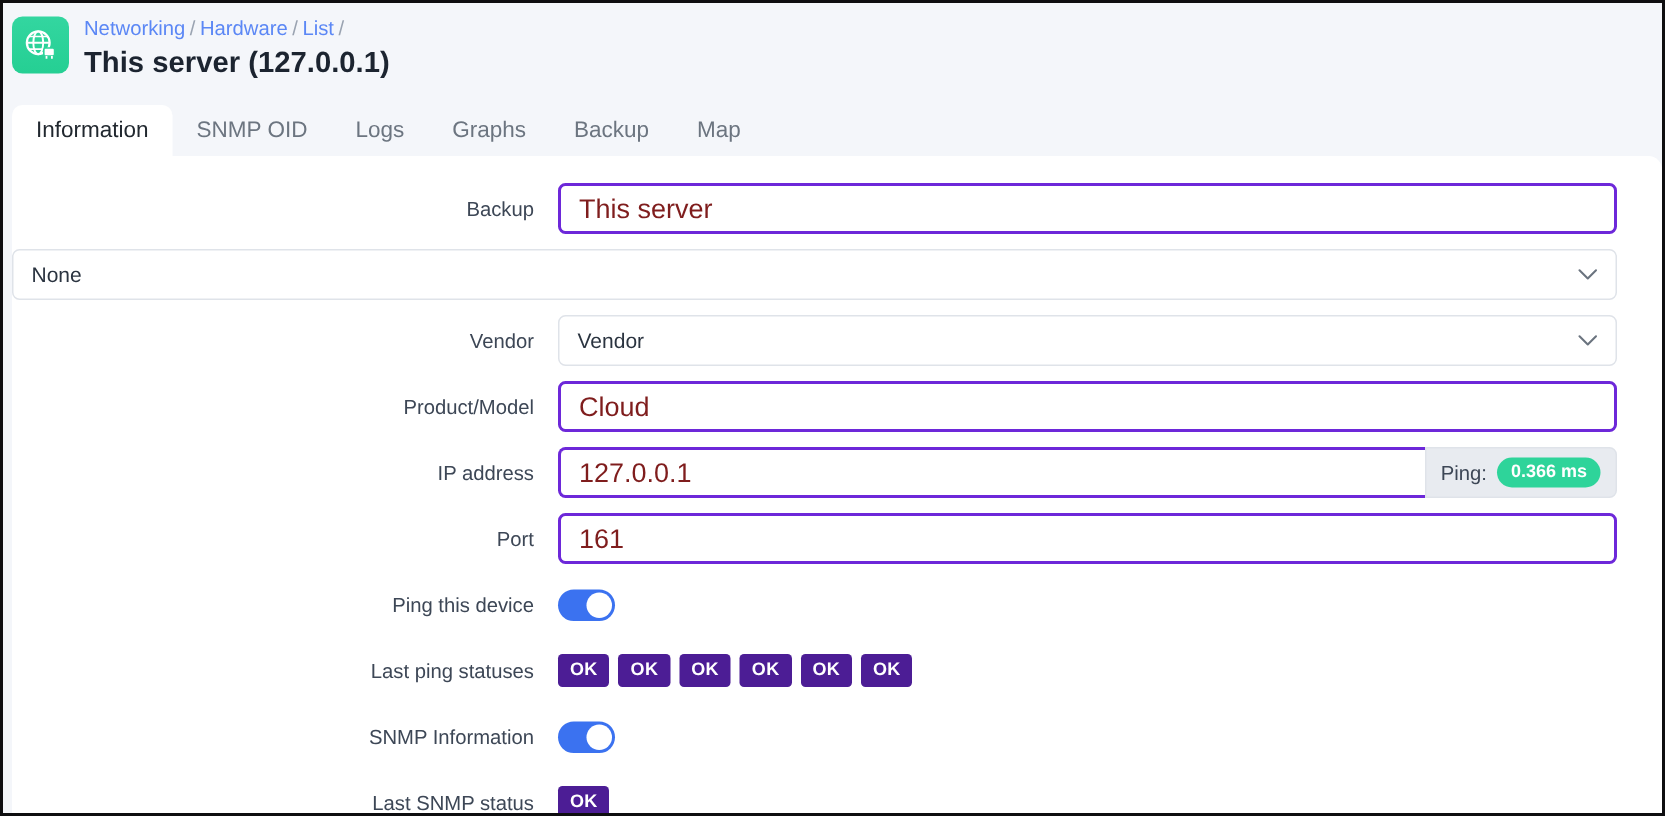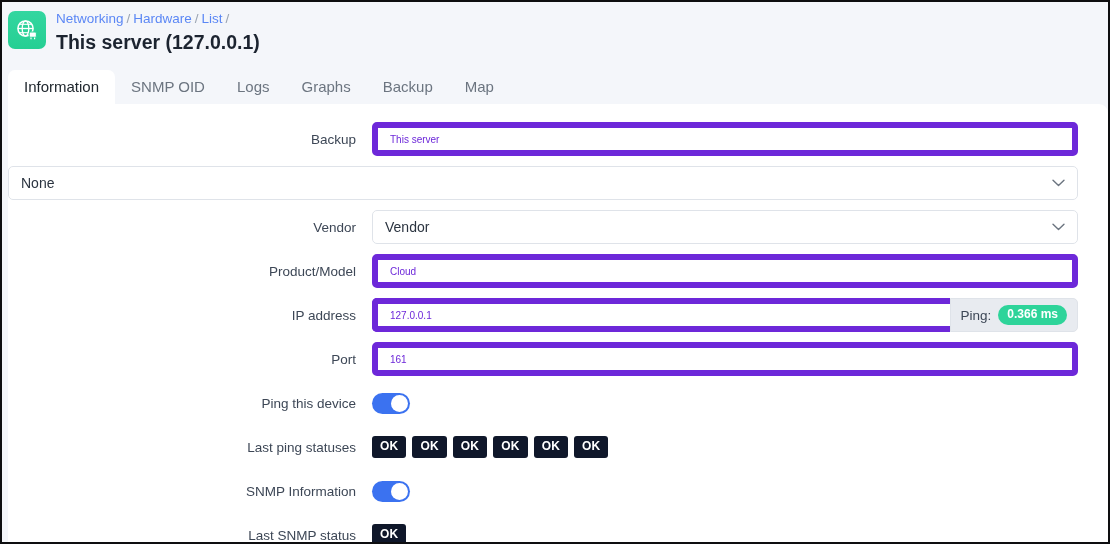--- a/index.html
+++ b/index.html
@@ -142,26 +142,26 @@
     flex: 1 1 auto;
     padding-right: 30px;
     display: flex;
     align-items: center;
   }
 
   .input-box {
     box-sizing: border-box;
     width: 100%;
     height: 34px;
-    border: 6px solid #6d28d9;
+    border: 2px solid #6d28d9;
     border-radius: 5px;
     background: #ffffff;
     font-family: "Liberation Sans", sans-serif;
-    font-size: 10px;
-    color: #6d28d9;
+    font-size: 18px;
+    color: #7f1d1d;
     padding: 0 12px;
     outline: none;
     line-height: 32px;
   }
   .select-box {
     box-sizing: border-box;
     width: 100%;
     height: 34px;
     border: 1px solid #dfe3e9;
     border-radius: 5px;
@@ -242,21 +242,21 @@
   .toggle.on .knob {
     left: 19px;
   }
 
   
   .status-list {
     display: flex;
     gap: 6px;
   }
   .status-badge {
-    background: #0f172a;
+    background: #4c1d95;
     color: #ffffff;
     font-size: 12px;
     font-weight: bold;
     border-radius: 3px;
     padding: 4px 8px 5px 8px;
     line-height: 13px;
     letter-spacing: 0.2px;
   }
 </style>
 </head>

